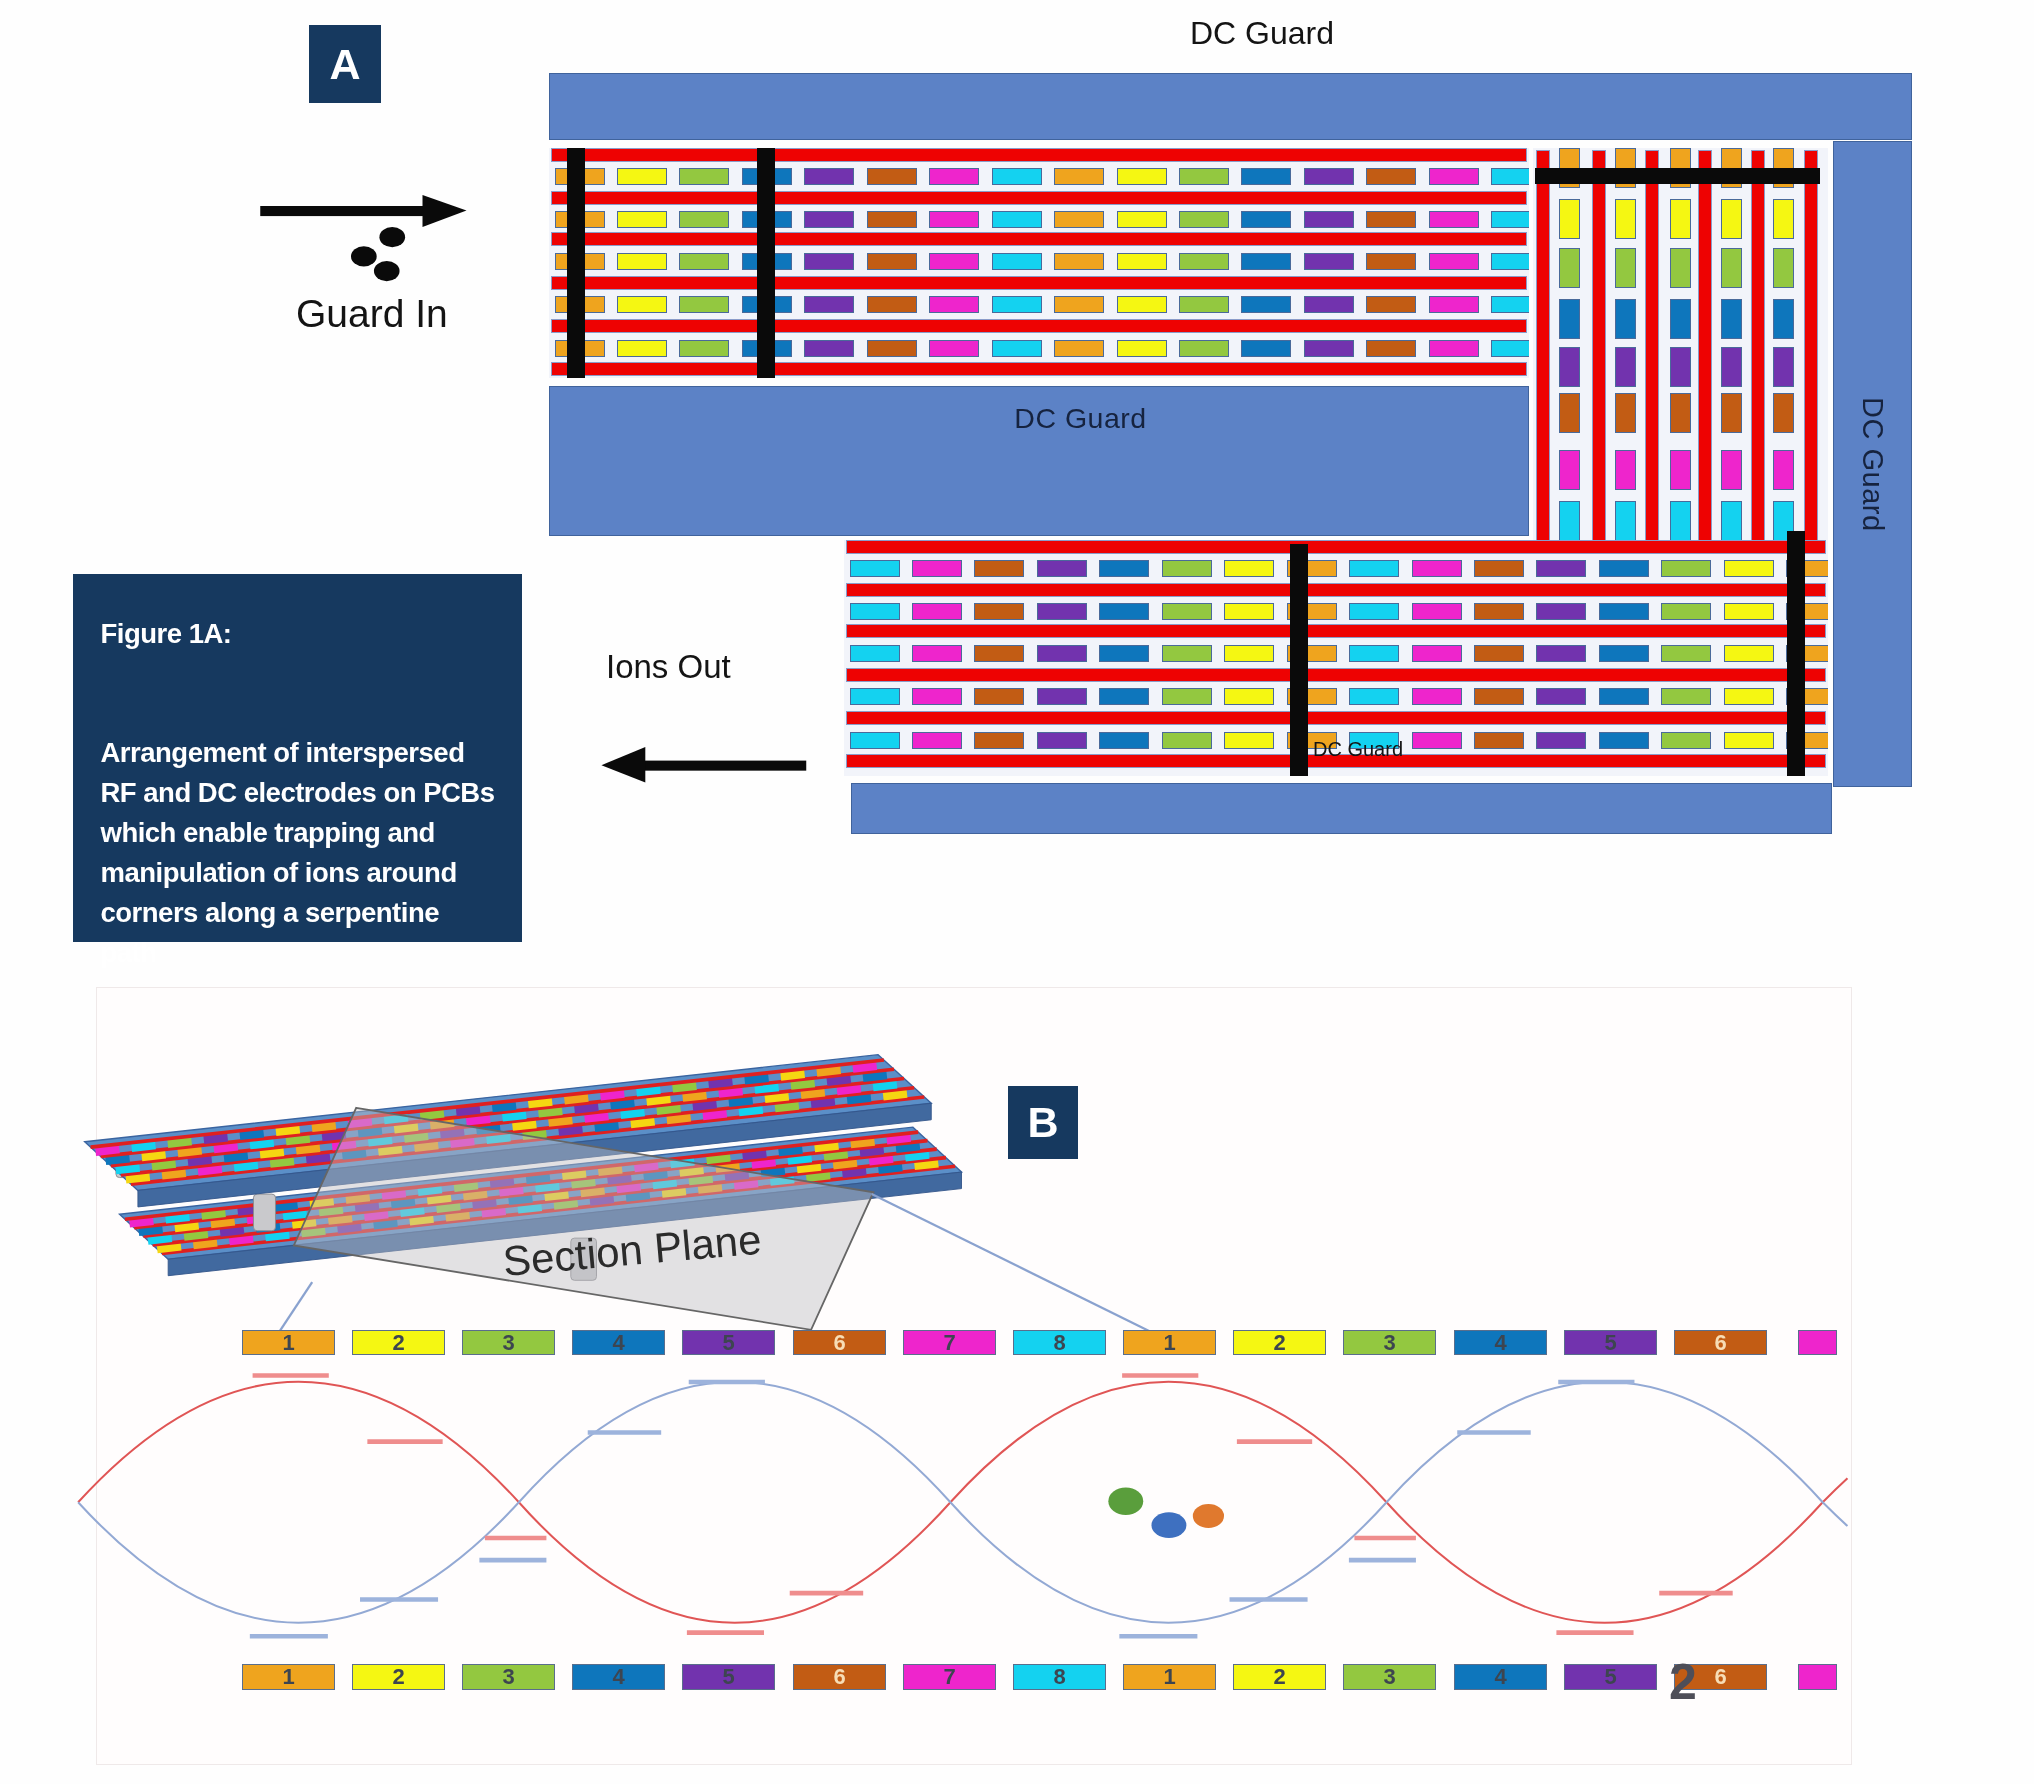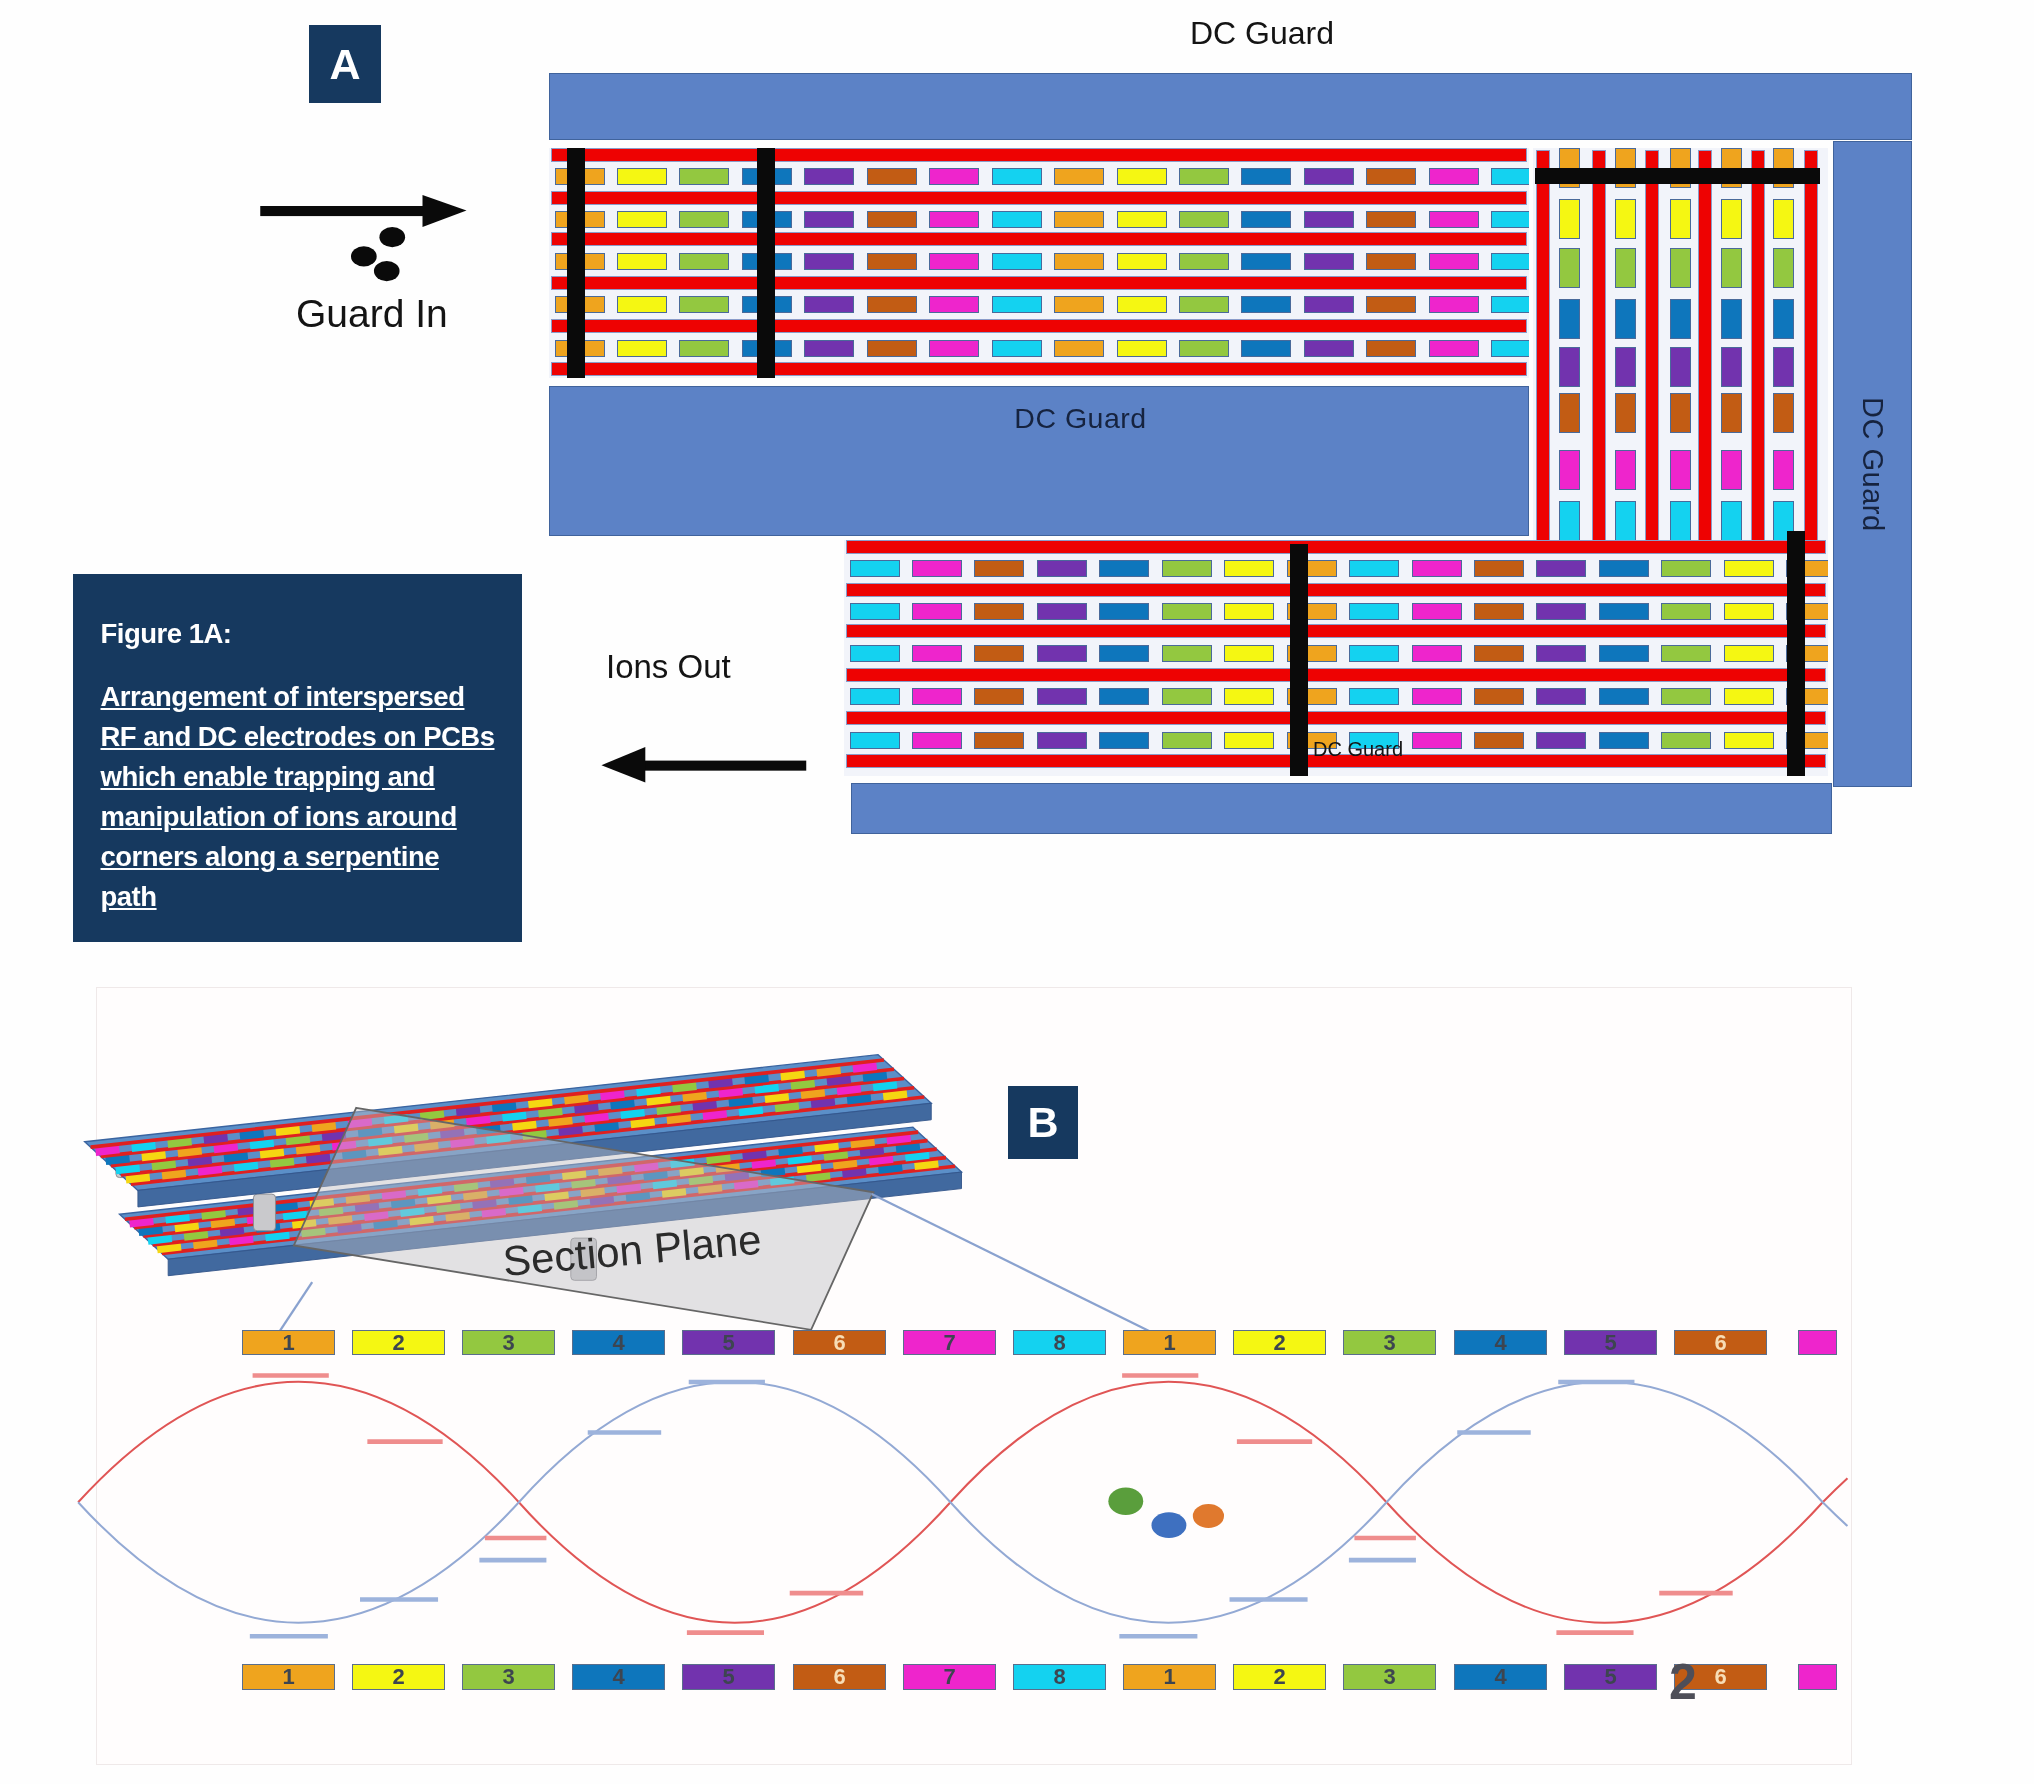--- a/index.html
+++ b/index.html
@@ -288,21 +288,21 @@
   <div class="abs diagram-label" style="left:296px;top:292px;font-size:39px;">Guard In</div>
 
   <div class="abs diagram-label" style="left:606px;top:602px;font-size:33px;margin-top:46px;">Ions Out</div>
   <svg class="abs" style="left:588px;top:735px;" width="239" height="64" viewBox="640 800 260 70">
     <rect x="700" y="828" width="178" height="11" fill="#0a0a0a"></rect>
     <polygon points="702,813 702,852 654,833" fill="#0a0a0a"></polygon>
   </svg>
 
   <div class="abs caption-box" style="left:73px;top:574px;width:449px;height:368px;padding:44px 26px 0 27.5px;">
     <div class="caption-title">Figure 1A:</div>
-    <div class="caption-body" style="margin-top:27px;text-decoration:underline;">Arrangement of interspersed RF and DC electrodes on PCBs which enable trapping and manipulation of ions around corners along a serpentine path</div>
+    <div class="caption-body" style="margin-top:83px;">Arrangement of interspersed RF and DC electrodes on PCBs which enable trapping and manipulation of ions around corners along a serpentine path</div>
   </div>
 
   <div class="abs" style="left:96px;top:987px;width:1754px;height:776px;background:#fffdfd;border:0.9px solid #efe9e9;"></div>
 
   <div class="abs badge" style="left:1008px;top:1086px;width:70px;height:73px;">B</div>
 
 
   <svg id="assembly" class="abs" style="left:64px;top:1029px;" width="1120" height="321" viewBox="70 1120 1220 350">
 
     <g>

